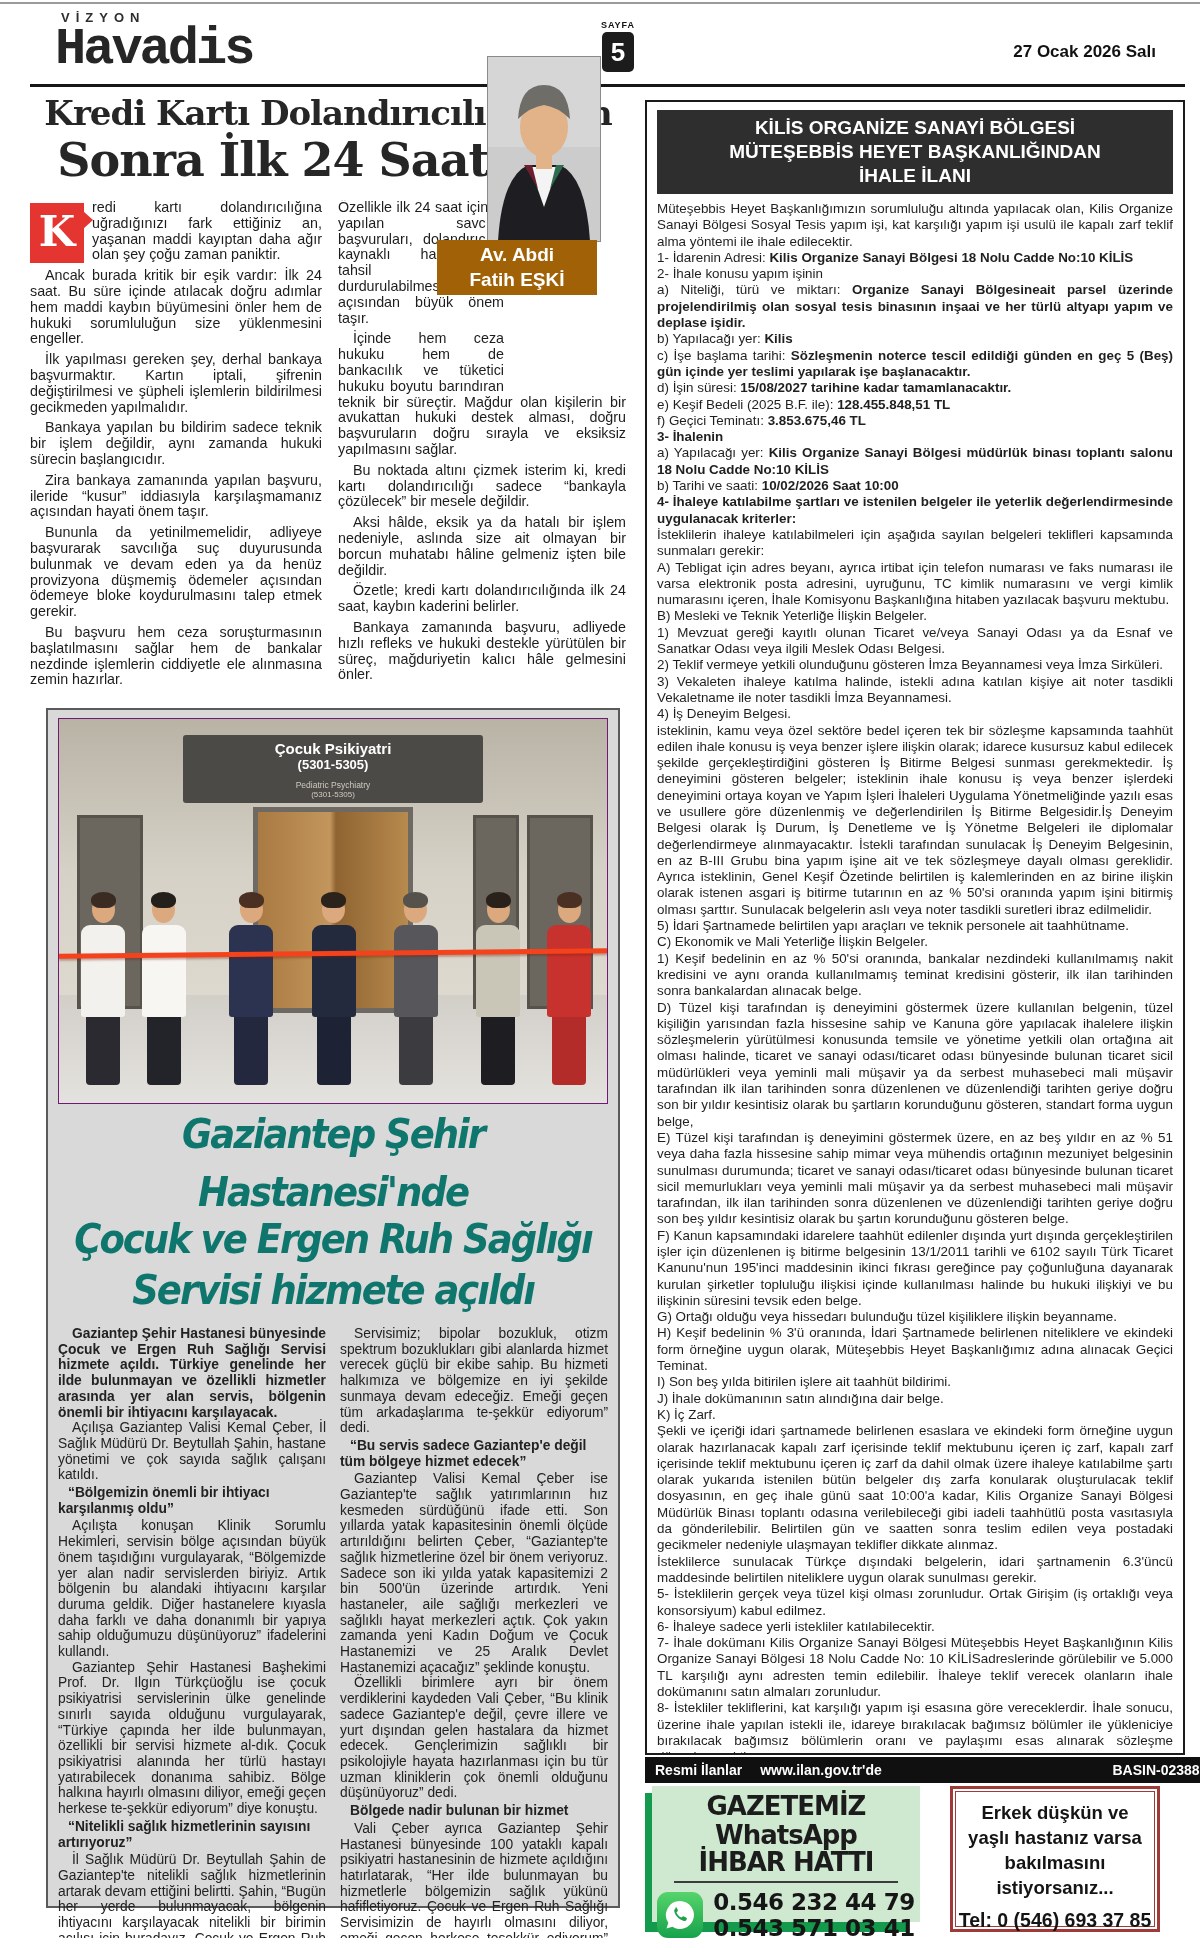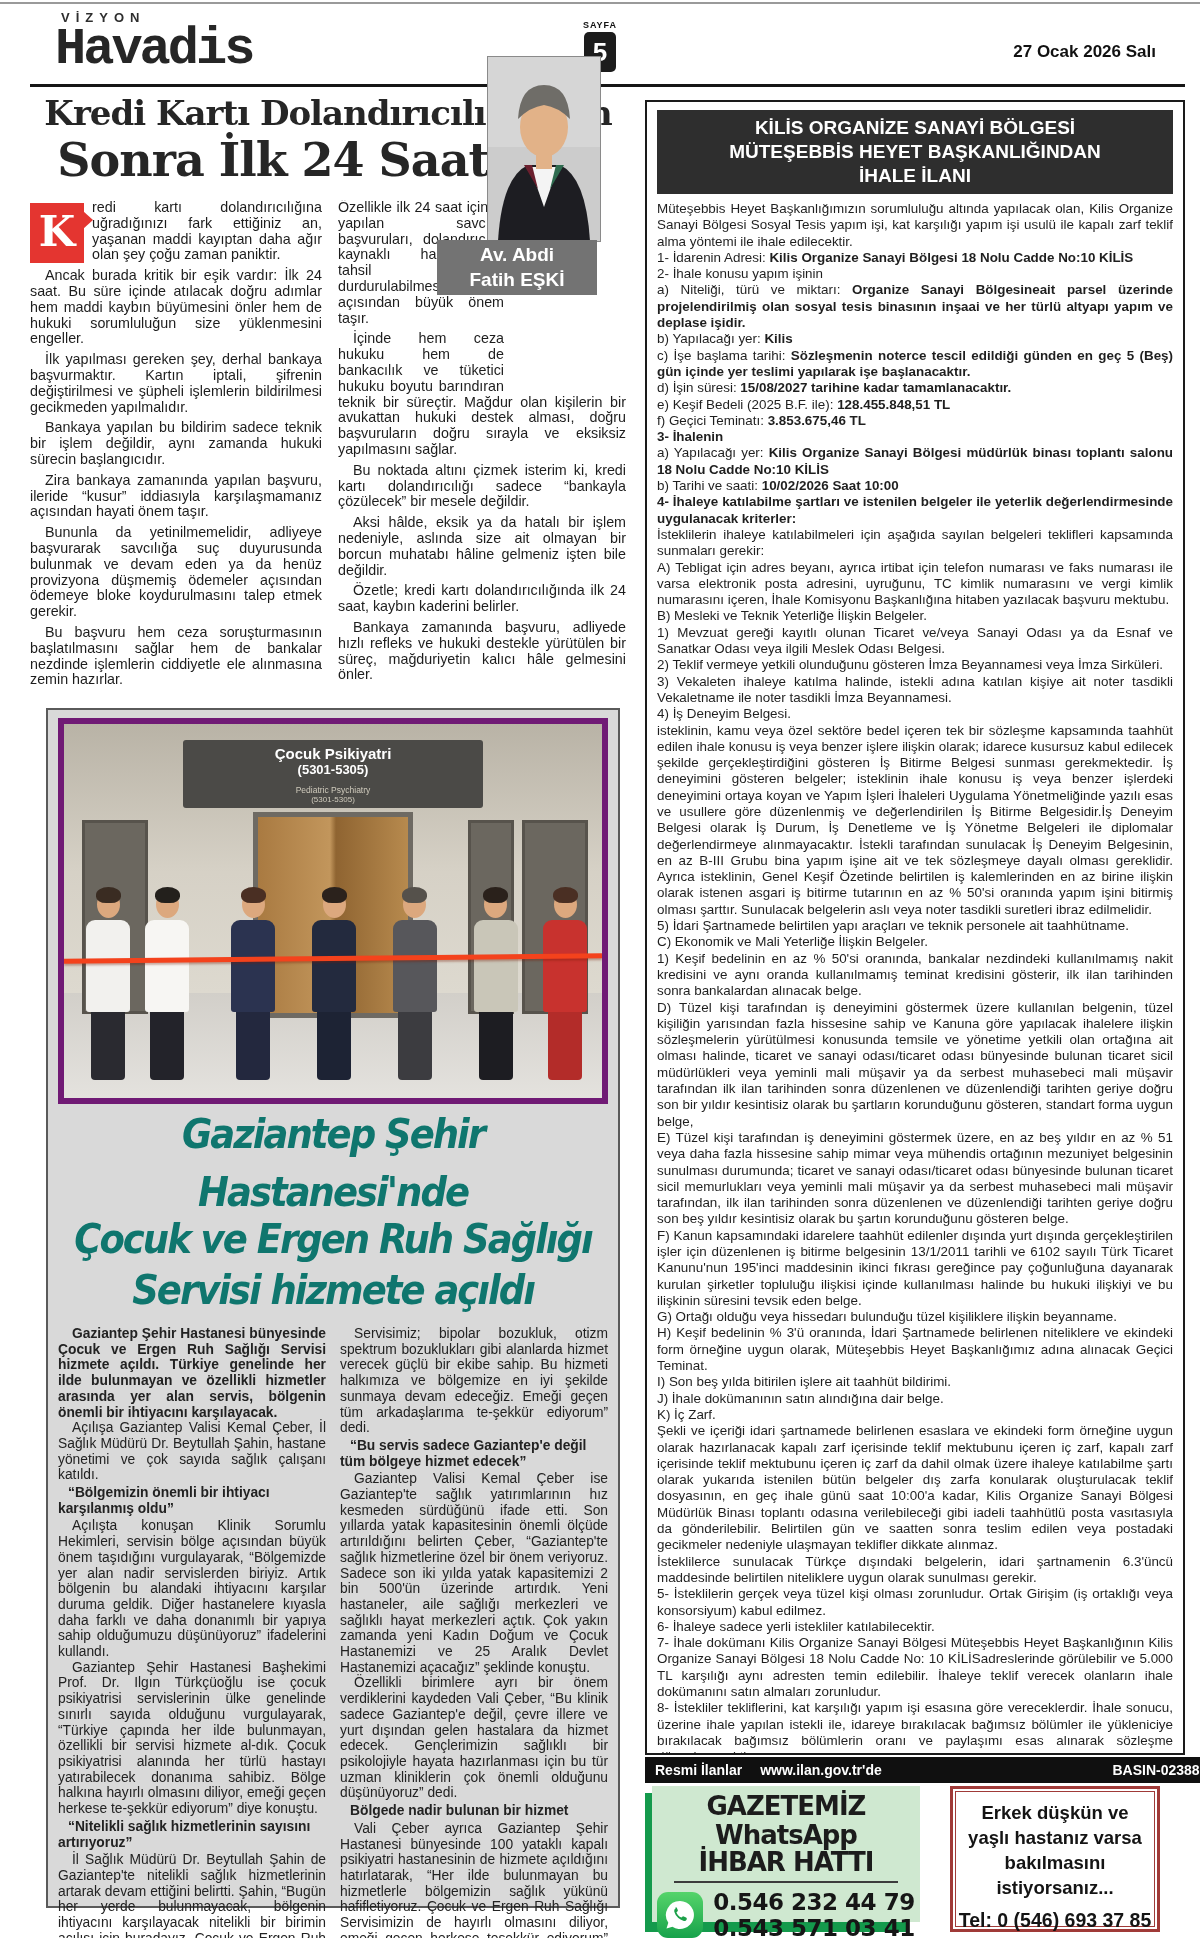--- a/index.html
+++ b/index.html
@@ -7,21 +7,21 @@
        font-family:"Liberation Sans",sans-serif;color:#1d1d1d;overflow:hidden;}
   .abs{position:absolute;}
   .b{font-weight:bold;}
 
   
   #top-rule{left:0;top:2px;width:1200px;height:2px;background:#9a9a9a;}
   #logo{left:55px;top:10px;}
   #logo .vizyon{font-size:13px;font-weight:bold;letter-spacing:6px;color:#2e2e2e;margin-left:6px;}
   #logo .havadis{font-size:52px;font-weight:bold;letter-spacing:-3px;color:#262626;line-height:50px;
                  font-family:Liberation Mono, monospace;}
-  #page-badge{left:566px;top:20px;width:68px;text-align:center;}
+  #page-badge{left:584px;top:20px;width:68px;text-align:center;}
   #page-badge .sayfa{font-size:9px;font-weight:bold;color:#111;letter-spacing:1px;}
   #page-badge .num{margin:2px auto 0;width:32px;height:40px;background:#1c1c1c;border-radius:5px;
                    color:#fff;font-size:26px;font-weight:bold;line-height:40px;}
   #date{right:44px;top:42px;font-size:17px;font-weight:bold;color:#111;}
   #header-rule{left:30px;top:84px;width:1155px;height:3px;background:#161616;}
 
   
   #article1{left:30px;top:92px;width:596px;}
   #a1-h1{font-family:"DejaVu Serif",serif;font-weight:bold;color:#262626;text-align:center;}
   #a1-h1 .l1{font-size:34px;line-height:42px;letter-spacing:-1px;}
@@ -34,38 +34,38 @@
   .dropcap{float:left;width:54px;height:60px;background:#e43530;color:#fff;text-align:center;
            font-family:"DejaVu Serif",serif;font-weight:bold;font-size:42px;line-height:58px;
            margin:3px 8px 2px 0;position:relative;}
   .dropcap::after{content:"";position:absolute;right:-9px;top:8px;border-top:9px solid transparent;
                   border-bottom:9px solid transparent;border-left:10px solid #e43530;}
   .photo-spacer{float:right;width:122px;height:182px;}
 
   
   #lawyer-photo{left:487px;top:56px;width:112px;height:184px;border:1px solid #8a8a8a;
                 background:linear-gradient(#d9d9d9,#b9b9b9);overflow:hidden;}
-  #lawyer-caption{left:437px;top:240px;width:160px;height:53px;background:#737373;color:#fff;
+  #lawyer-caption{left:437px;top:240px;width:160px;height:53px;background:#a16207;color:#fff;
                   text-align:center;font-weight:bold;font-size:19px;line-height:25px;padding-top:2px;}
 
   
   #tender{left:645px;top:100px;width:540px;height:1655px;border:2px solid #1a1a1a;
           padding:8px 10px;box-sizing:border-box;overflow:hidden;background:#fff;}
   #tender-header{background:#2e2e2e;color:#fff;text-align:center;font-weight:bold;
                  font-size:19px;line-height:24px;padding:6px 4px;margin-bottom:7px;}
   #tender-body p{font-size:13.4px;line-height:16.3px;text-align:justify;margin:0;color:#1f1f1f;}
   #resmi-bar{left:645px;top:1757px;width:588px;height:26px;background:#101010;color:#fff;
              font-size:14px;font-weight:bold;line-height:26px;padding:0 10px;box-sizing:border-box;
              display:flex;justify-content:space-between;}
   #resmi-bar .left span{margin-right:18px;}
 
   
   #article2{left:46px;top:708px;width:574px;height:1200px;background:#d9d9d9;border:2px solid #5a5a5a;
             box-sizing:border-box;padding:8px 10px;}
-  #ceremony{width:550px;height:386px;position:relative;background:#cfc9bc;border:6px solid #701a75;
+  #ceremony{width:550px;height:386px;position:relative;background:#cfc9bc;border:1px solid #701a75;
             box-sizing:border-box;overflow:hidden;}
   #cer-wall{position:absolute;left:0;top:0;width:100%;height:72%;
             background:linear-gradient(#b9b3a6,#d6d1c6 55%,#ddd9cf);}
   #cer-floor{position:absolute;left:0;bottom:0;width:100%;height:28%;
              background:linear-gradient(#d2cfc9,#e4e2de);}
   #door-sign{position:absolute;left:50%;top:16px;transform:translateX(-50%);width:300px;
              background:#4b4a47;color:#fff;text-align:center;border-radius:3px;padding:5px 0 4px;}
   #door-sign .s1{font-size:15px;font-weight:bold;line-height:17px;}
   #door-sign .s2{font-size:13px;font-weight:bold;line-height:15px;}
   #door-sign .s3{font-size:8.5px;color:#cfcabc;line-height:10px;margin-top:8px;}

